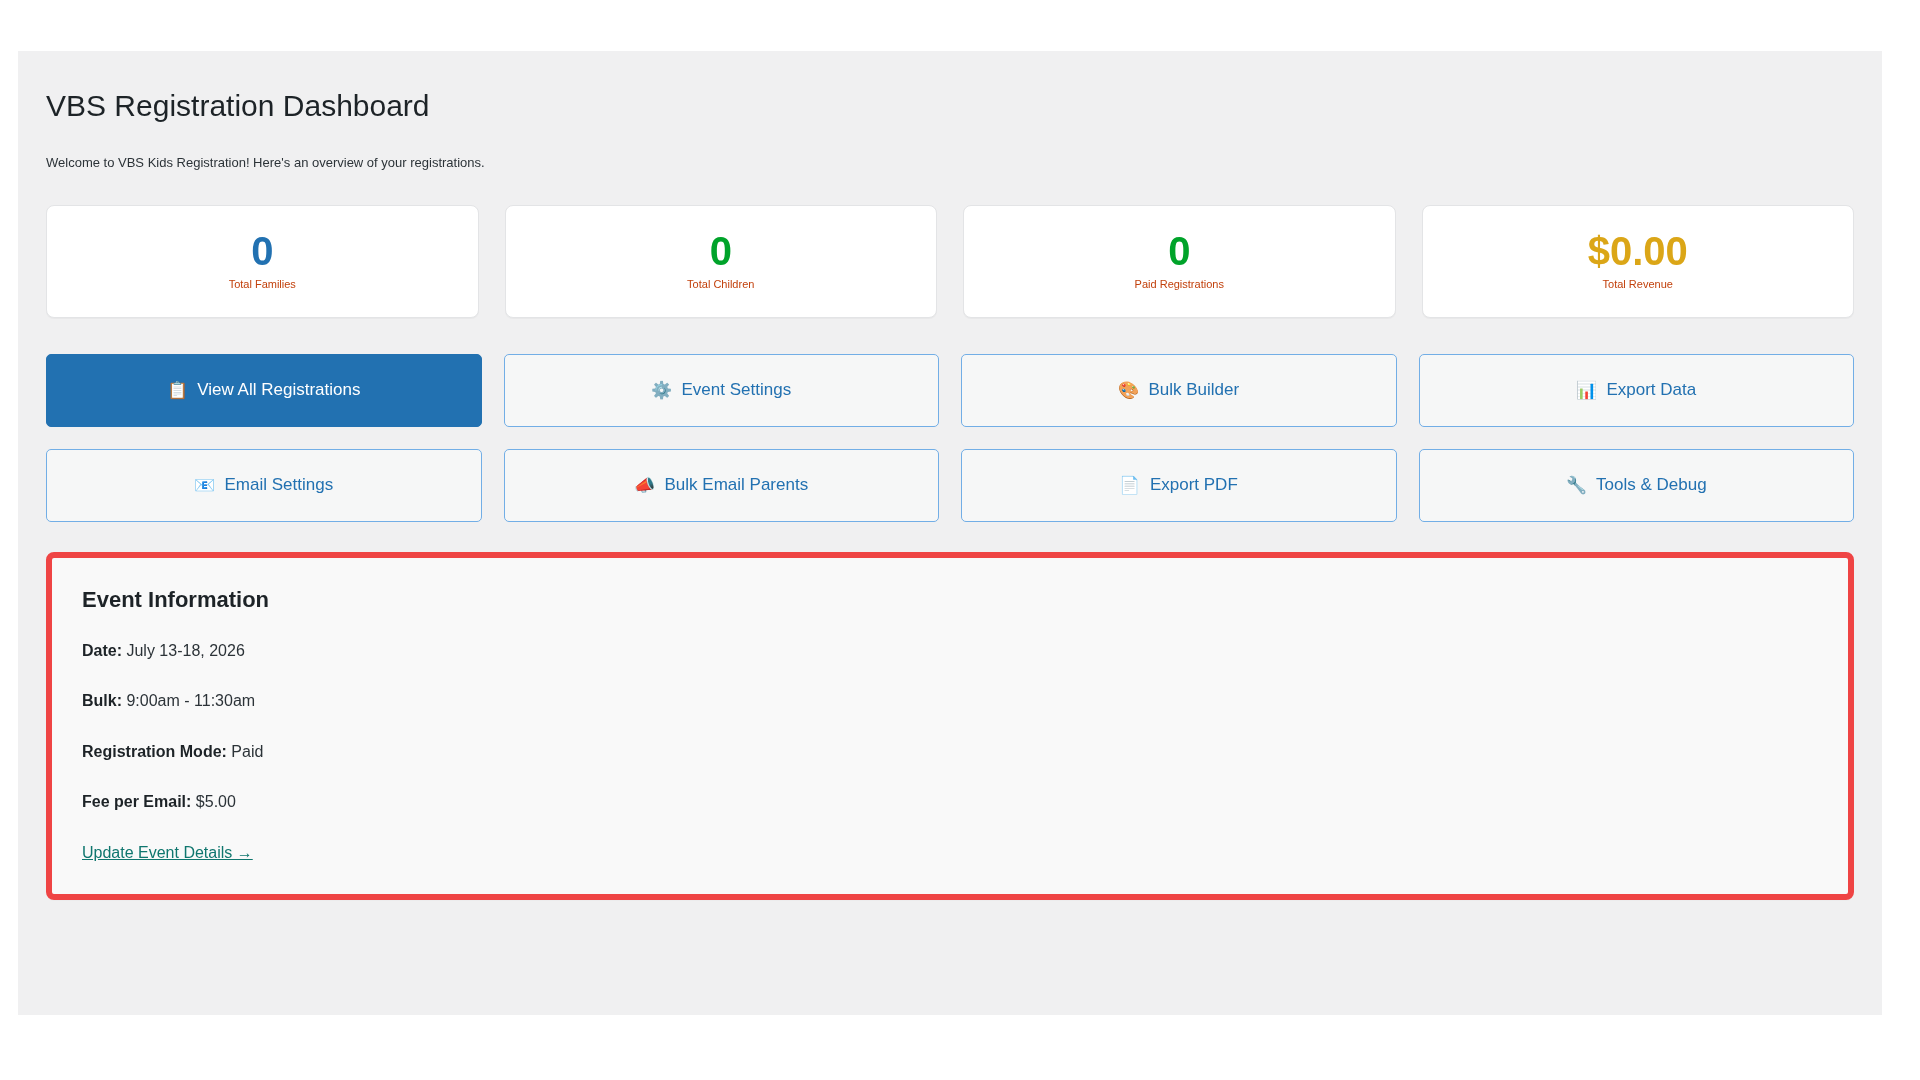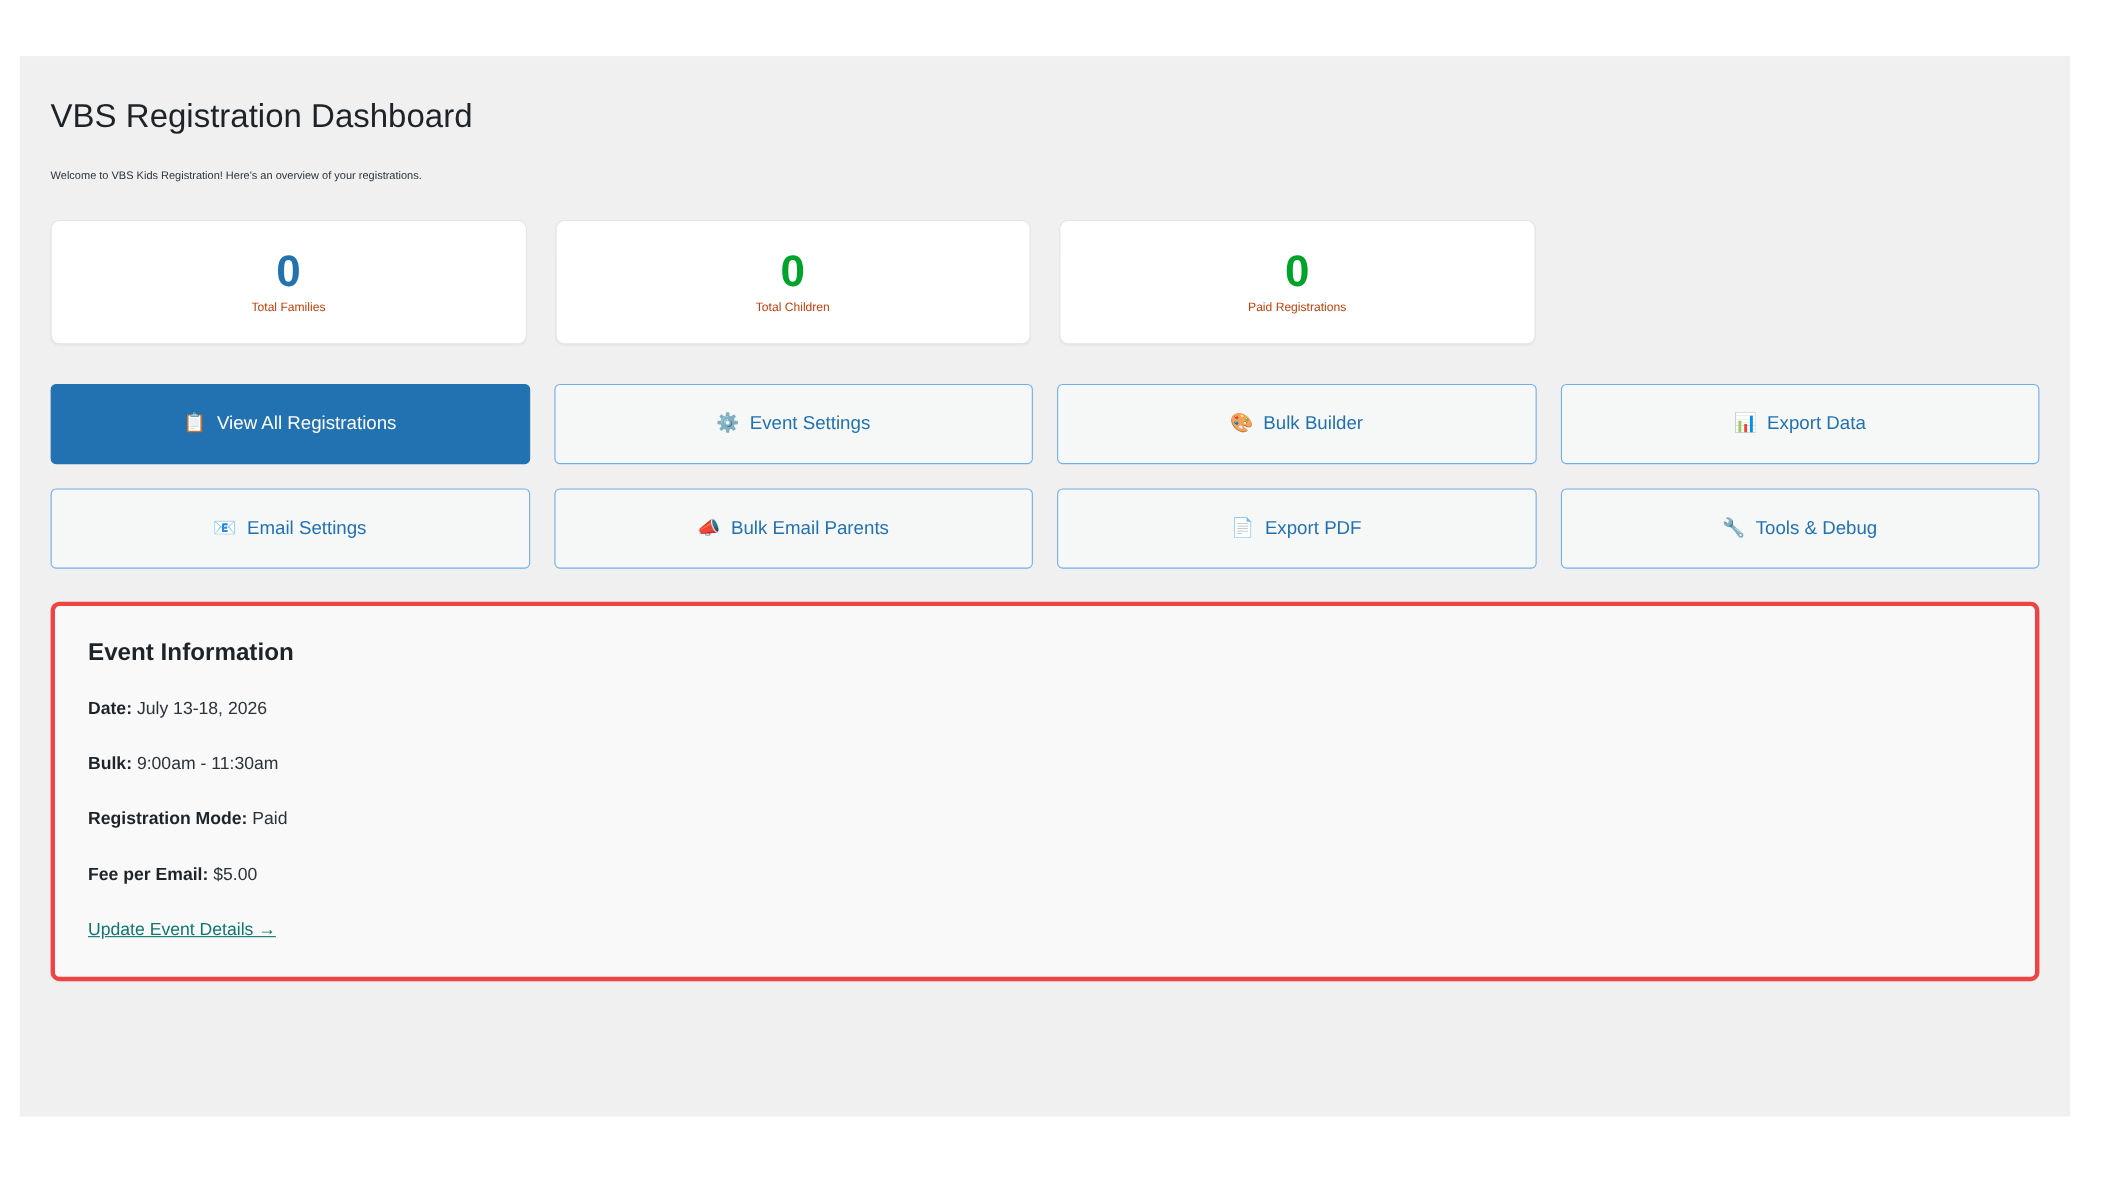--- a/index.html
+++ b/index.html
@@ -31,21 +31,21 @@
   
   .page-title {
     font-size: 30px;
     font-weight: 400;
     color: #1d2327;
     margin: 0 0 24px 0;
     line-height: 1.3;
     padding: 9px 0 4px 0;
   }
   .page-subtitle {
-    font-size: 10px;
+    font-size: 13px;
     color: #2c3338;
     margin: 0 0 32px 0;
     line-height: 1.5;
   }
 
   
   .stats-row {
     display: grid;
     grid-template-columns: repeat(4, 1fr);
     gap: 26px;
@@ -118,21 +118,21 @@
     font-family: "DejaVu Sans", sans-serif;
     margin-right: 9px;
     font-size: 17px;
     line-height: 1;
     display: inline-block;
   }
 
   
   .event-panel {
     background: #f9f9f9;
-    border: 4px solid #ef4444;
+    border: 6px solid #ef4444;
     border-radius: 8px;
     padding: 28px 30px 30px 30px;
     margin-top: 30px;
     box-shadow: 0 1px 1px rgba(0,0,0,0.02);
   }
   .event-panel h2 {
     font-size: 22px;
     font-weight: bold;
     color: #1d2327;
     margin: 0 0 26px 0;
@@ -170,20 +170,24 @@
         <div class="stat-label">Total Families</div>
       </div>
       <div class="stat-card">
         <div class="stat-value green">0</div>
         <div class="stat-label">Total Children</div>
       </div>
       <div class="stat-card">
         <div class="stat-value green">0</div>
         <div class="stat-label">Paid Registrations</div>
       </div>
+      <div class="stat-card">
+        <div class="stat-value gold">$0.00</div>
+        <div class="stat-label">Total Revenue</div>
+      </div>
     </div>
 
 
     <div class="actions-grid">
       <a class="action-btn primary">
         <span class="emoji">📋</span>
         <span>View All Registrations</span>
       </a>
       <a class="action-btn">
         <span class="emoji">⚙️</span>

